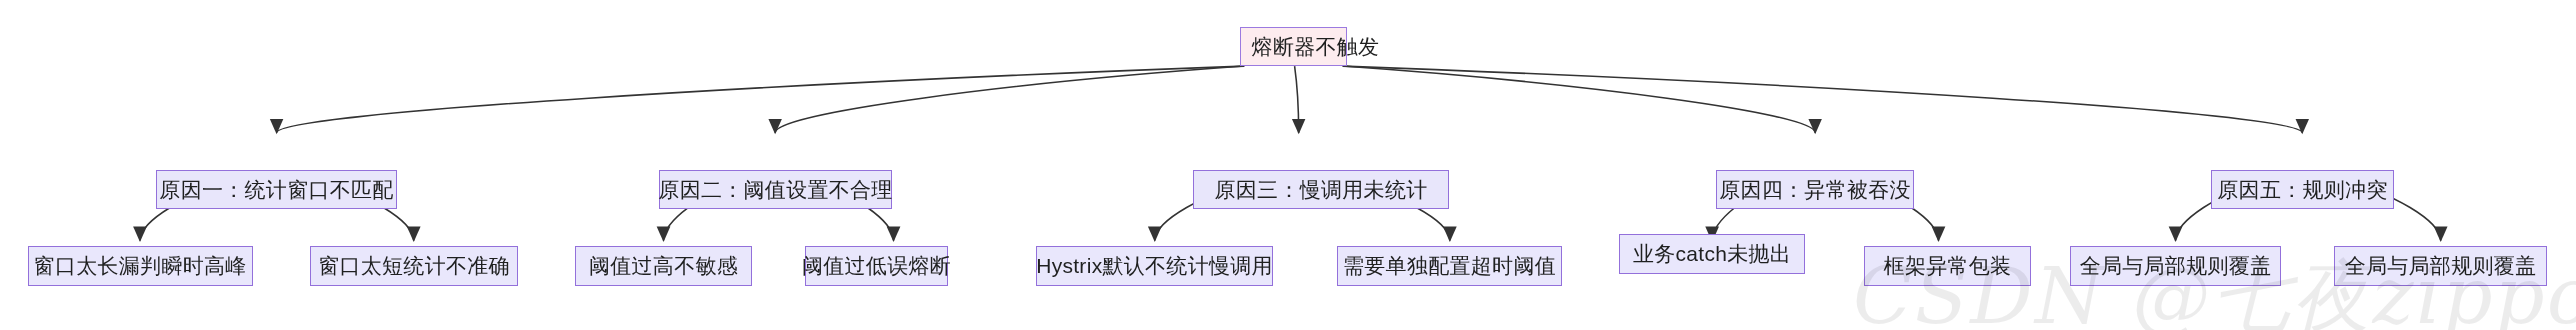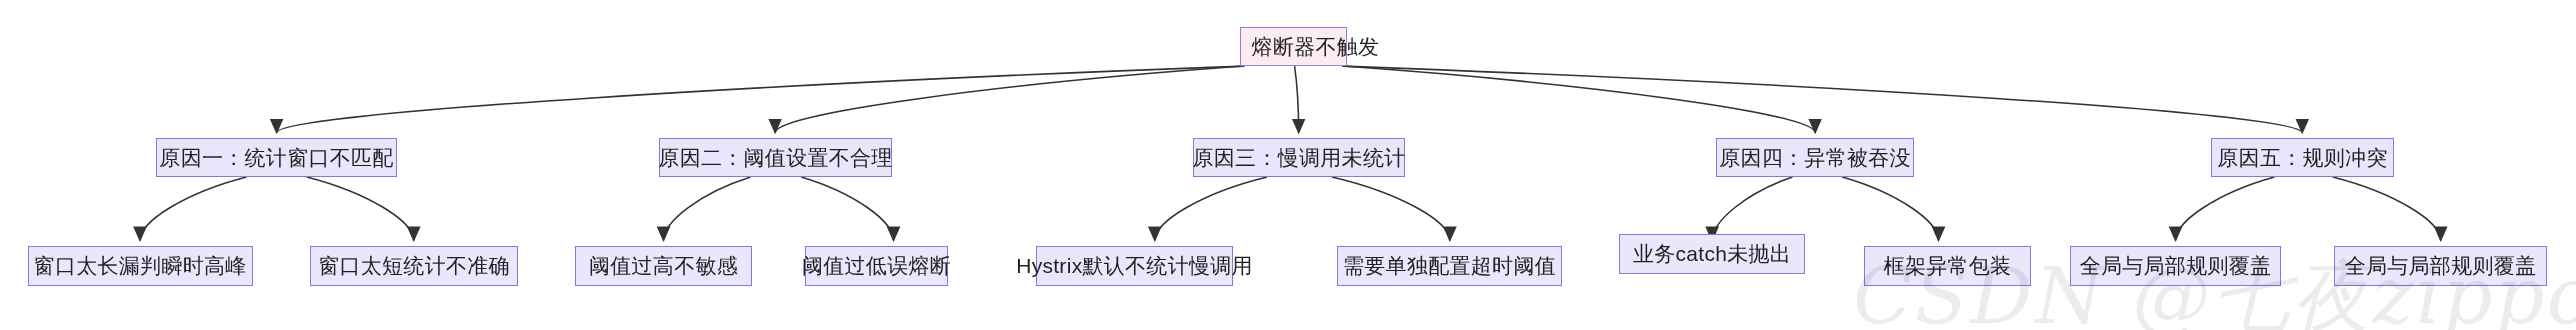--- a/index.html
+++ b/index.html
@@ -36,20 +36,21 @@
     letter-spacing:0.3px;
     z-index:3;
   }
   .node.root{
     background:#fdecef;
     border-color:#9b7ae0;
   }
   .node.cause{
     background:#e8e6fb;
     border-color:#9370db;
+    margin-top:32px;
   }
   .node.leaf{
     background:#e9e7fc;
     border-color:#9370db;
   }
   .watermark{
     position:absolute;
     z-index:5;
     color:#000000;
     opacity:0.07;
@@ -94,21 +95,21 @@
   <div class="node root" style="left: 1240px; top: 27px; width: 107px; height: 39px; padding-left: 44px;">
     <span>熔断器不触发</span>
   </div>
 
   <div class="node cause" style="left: 156px; top: 138px; width: 241px; height: 39px;">
     <span>原因一：统计窗口不匹配</span>
   </div>
   <div class="node cause" style="left: 659px; top: 138px; width: 233px; height: 39px;">
     <span>原因二：阈值设置不合理</span>
   </div>
-  <div class="node cause" style="left: 1193px; top: 138px; width: 212px; height: 39px;">
+  <div class="node cause" style="left: 1193px; top: 138px; width: 256px; height: 39px;">
     <span>原因三：慢调用未统计</span>
   </div>
   <div class="node cause" style="left: 1716px; top: 138px; width: 198px; height: 39px;">
     <span>原因四：异常被吞没</span>
   </div>
   <div class="node cause" style="left: 2211px; top: 138px; width: 183px; height: 39px;">
     <span>原因五：规则冲突</span>
   </div>
 
   <div class="node leaf" style="left: 27.6px; top: 246px; width: 225px; height: 40px;">
@@ -116,21 +117,21 @@
   </div>
   <div class="node leaf" style="left: 310px; top: 246px; width: 208px; height: 40px;">
     <span>窗口太短统计不准确</span>
   </div>
   <div class="node leaf" style="left: 575px; top: 246px; width: 177px; height: 40px;">
     <span>阈值过高不敏感</span>
   </div>
   <div class="node leaf" style="left: 805px; top: 246px; width: 143px; height: 40px;">
     <span>阈值过低误熔断</span>
   </div>
-  <div class="node leaf" style="left: 1036px; top: 246px; width: 197px; height: 40px;">
+  <div class="node leaf" style="left: 1036px; top: 246px; width: 237px; height: 40px;">
     <span>Hystrix默认不统计慢调用</span>
   </div>
   <div class="node leaf" style="left: 1337px; top: 246px; width: 225px; height: 40px;">
     <span>需要单独配置超时阈值</span>
   </div>
   <div class="node leaf" style="left: 1619px; top: 234px; width: 186px; height: 40px;">
     <span>业务catch未抛出</span>
   </div>
   <div class="node leaf" style="left: 1855px; top: 246px; width: 167px; height: 40px; margin-left: 9px;">
     <span>框架异常包装</span>

